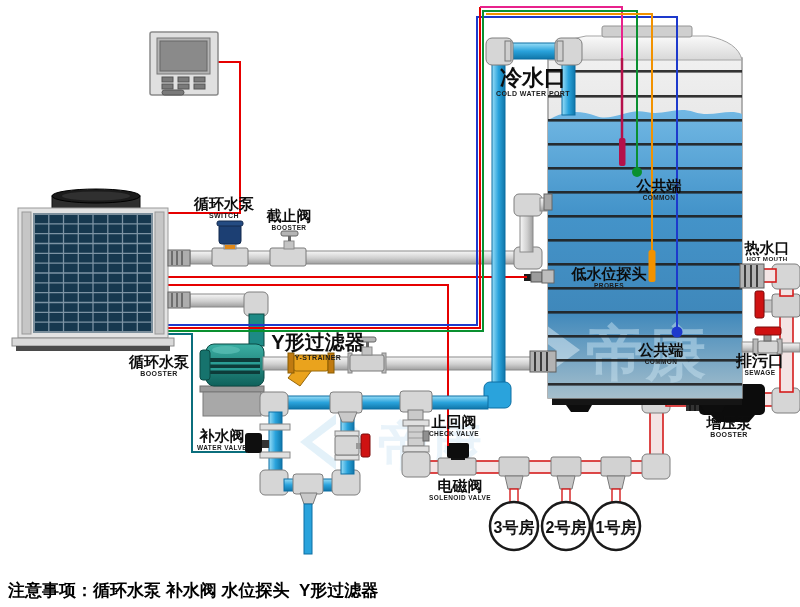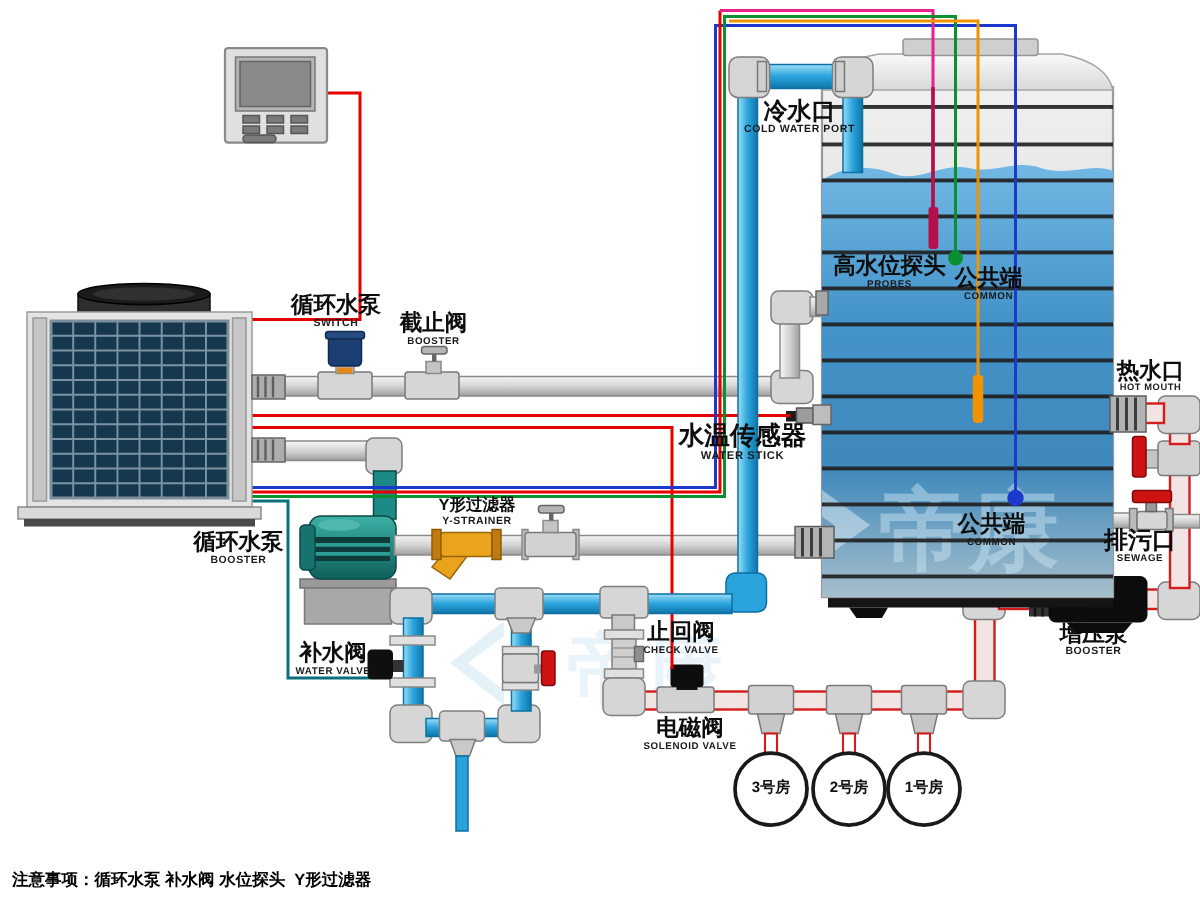--- a/index.html
+++ b/index.html
@@ -2,22 +2,22 @@
 <html><head>
 <meta charset="utf-8">
 <style>
   html,body{margin:0;padding:0;background:#fff;}
   #stage{position:relative;width:800px;height:607px;background:#ffffff;overflow:hidden;
          font-family:"Liberation Sans",sans-serif;}
   #stage svg{position:absolute;left:0;top:0;}
   .lbl{position:absolute;text-align:center;font-weight:bold;color:#0d0d0d;line-height:1.08;}
   .lbl .zh{display:block;}
   .lbl .en{display:block;font-size:7px;letter-spacing:.4px;color:#1a1a1a;font-weight:bold;}
-  .room-lbl{position:absolute;width:48px;text-align:center;font-size:10px;font-weight:bold;color:#111;}
-  #note{position:absolute;left:8px;top:579px;font-size:11px;font-weight:600;color:#000;white-space:pre;}
+  .room-lbl{position:absolute;width:48px;text-align:center;font-size:16px;font-weight:bold;color:#111;}
+  #note{position:absolute;left:8px;top:579px;font-size:17px;font-weight:600;color:#000;white-space:pre;}
 </style>
 </head>
 <body>
 
 <div id="stage">
 <svg width="800" height="607" viewBox="0 0 800 607">
   <defs>
     <linearGradient id="gpipeH" x1="0" y1="0" x2="0" y2="1">
       <stop offset="0" stop-color="#f7f7f7"></stop>
           <stop offset="0.55" stop-color="#cfcfcf"></stop>
@@ -368,49 +368,45 @@
 
 <div class="lbl" style="left:188px;top:196px;width:72px">
   <span class="zh" style="font-size:15px">循环水泵</span>
   <span class="en">SWITCH</span>
 </div>
 <div class="lbl" style="left:258px;top:208px;width:62px">
   <span class="zh" style="font-size:15px">截止阀</span>
   <span class="en" style="font-size:6.5px">BOOSTER</span>
 </div>
 <div class="lbl" style="left:474px;top:66px;width:118px">
-  <span class="zh" style="font-size:16px">冷水口</span>
+  <span class="zh" style="font-size:22px">冷水口</span>
   <span class="en">COLD WATER PORT</span>
-</div>
-<div class="lbl" style="left:546px;top:170px;width:94px">
-  <span class="zh" style="font-size:15px">高水位探头</span>
-  <span class="en" style="font-size:6.5px">PROBES</span>
 </div>
 <div class="lbl" style="left:628px;top:178px;width:62px">
   <span class="zh" style="font-size:15px">公共端</span>
   <span class="en" style="font-size:6.5px">COMMON</span>
 </div>
+<div class="lbl" style="left:562px;top:266px;width:94px">
+  <span class="zh" style="font-size:15px">低水位探头</span>
+  <span class="en" style="font-size:6.5px">PROBES</span>
+</div>
 <div class="lbl" style="left:630px;top:342px;width:62px">
   <span class="zh" style="font-size:15px">公共端</span>
   <span class="en" style="font-size:6.5px">COMMON</span>
 </div>
 <div class="lbl" style="left:736px;top:240px;width:62px">
   <span class="zh" style="font-size:15px">热水口</span>
   <span class="en" style="font-size:6.2px">HOT MOUTH</span>
 </div>
 <div class="lbl" style="left:730px;top:352px;width:60px">
   <span class="zh" style="font-size:16px">排污口</span>
   <span class="en" style="font-size:6.5px">SEWAGE</span>
 </div>
-<div class="lbl" style="left:440px;top:282px;width:110px">
-  <span class="zh" style="font-size:17px">水温传感器</span>
-  <span class="en" style="font-size:7.5px">WATER STICK</span>
-</div>
 <div class="lbl" style="left:268px;top:332px;width:100px">
-  <span class="zh" style="font-size:11px">Y形过滤器</span>
+  <span class="zh" style="font-size:20px">Y形过滤器</span>
   <span class="en">Y-STRAINER</span>
 </div>
 <div class="lbl" style="left:122px;top:354px;width:74px">
   <span class="zh" style="font-size:15px">循环水泵</span>
   <span class="en">BOOSTER</span>
 </div>
 <div class="lbl" style="left:190px;top:428px;width:64px">
   <span class="zh" style="font-size:15px">补水阀</span>
   <span class="en" style="font-size:6.5px">WATER VALVE</span>
 </div>

